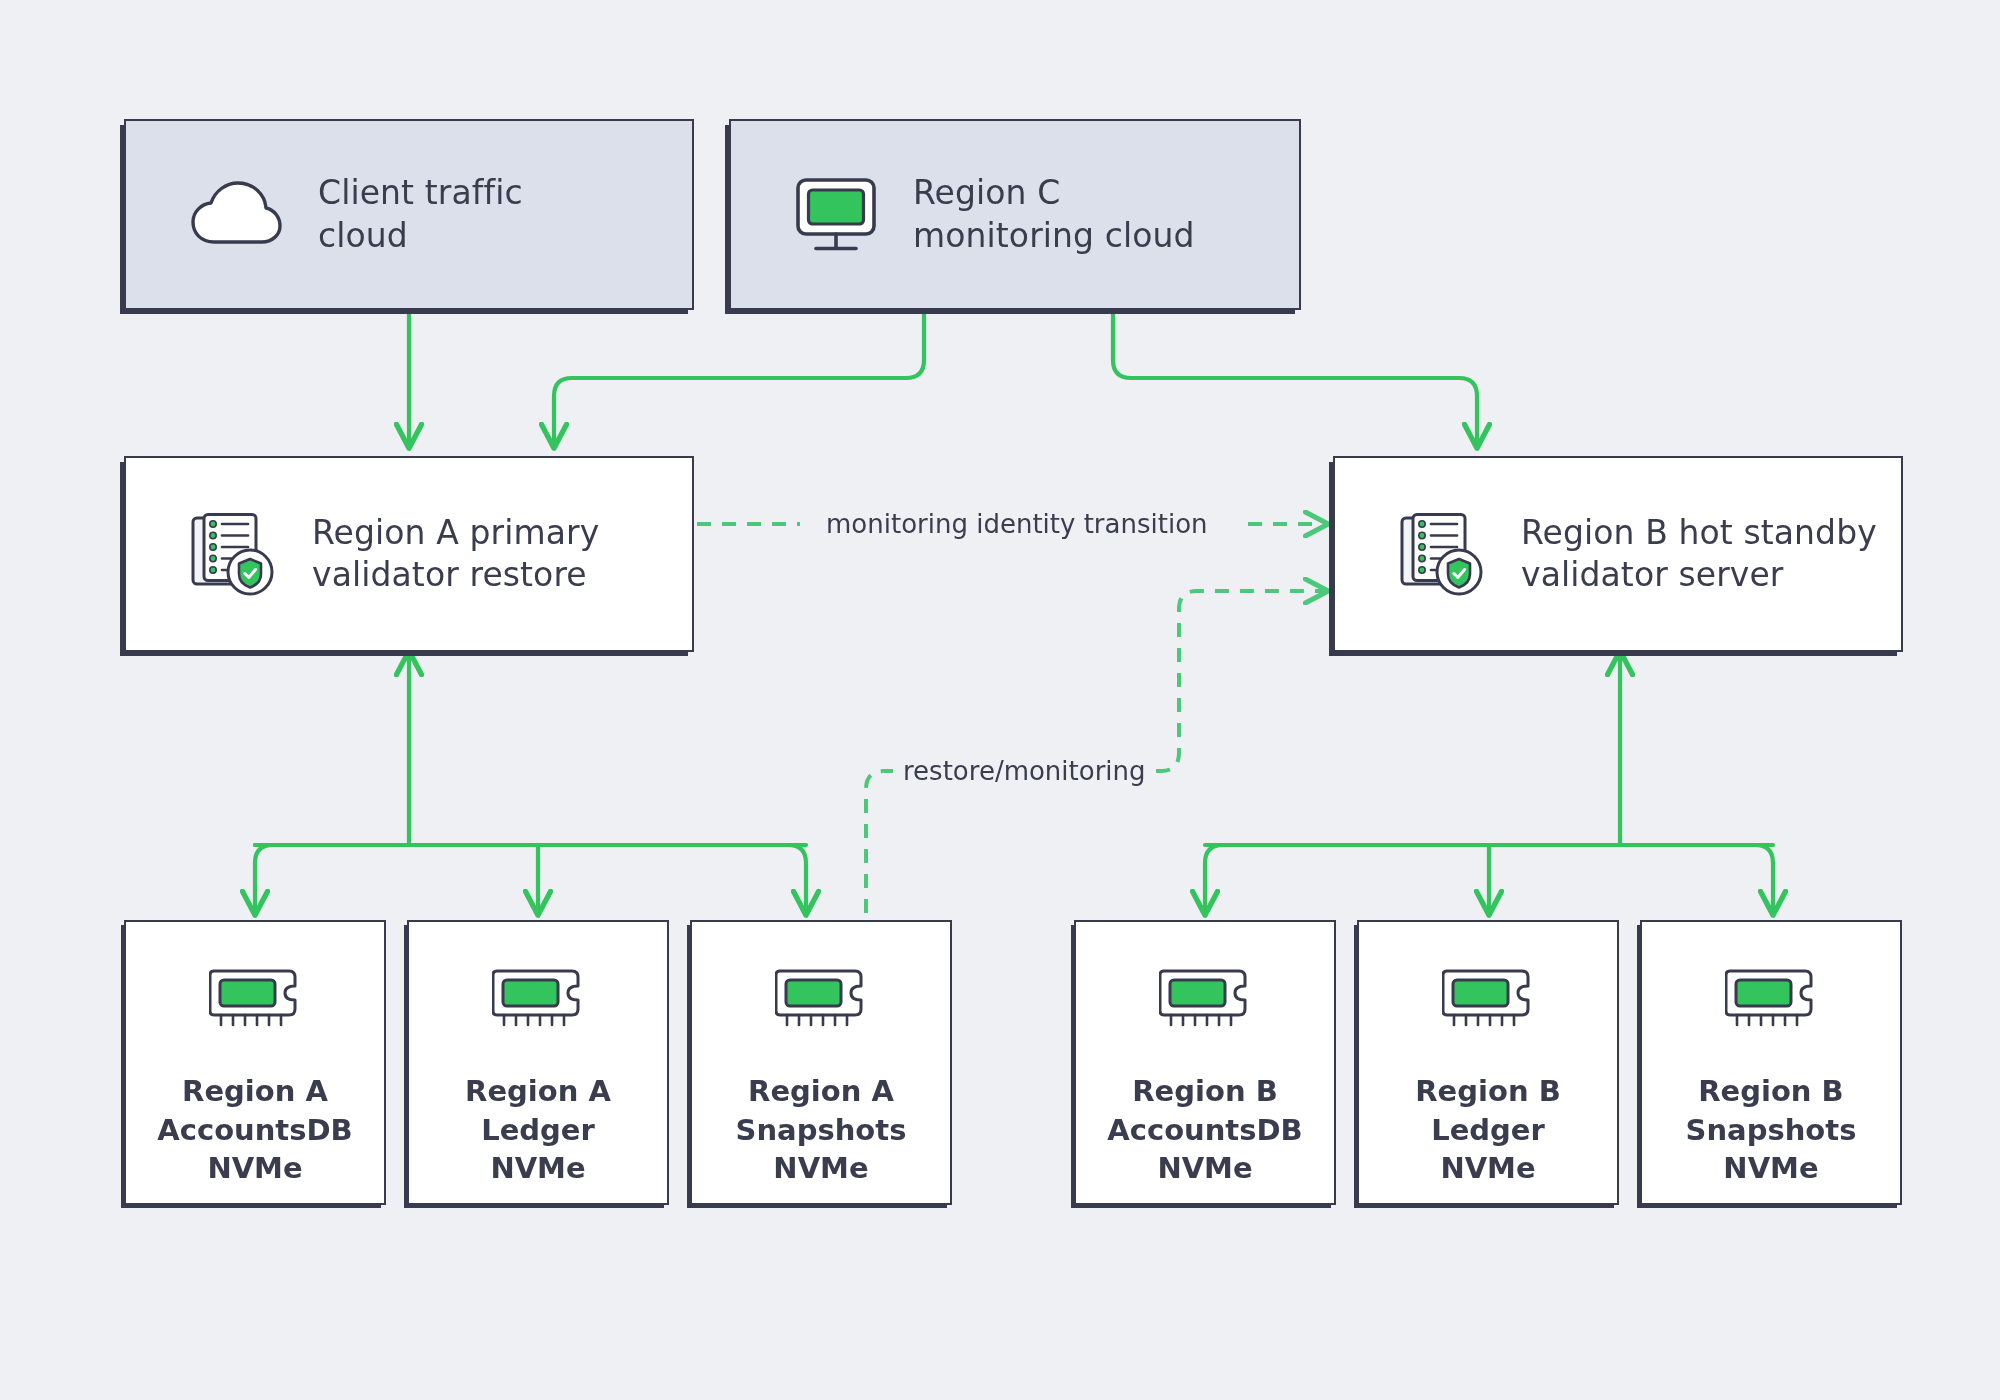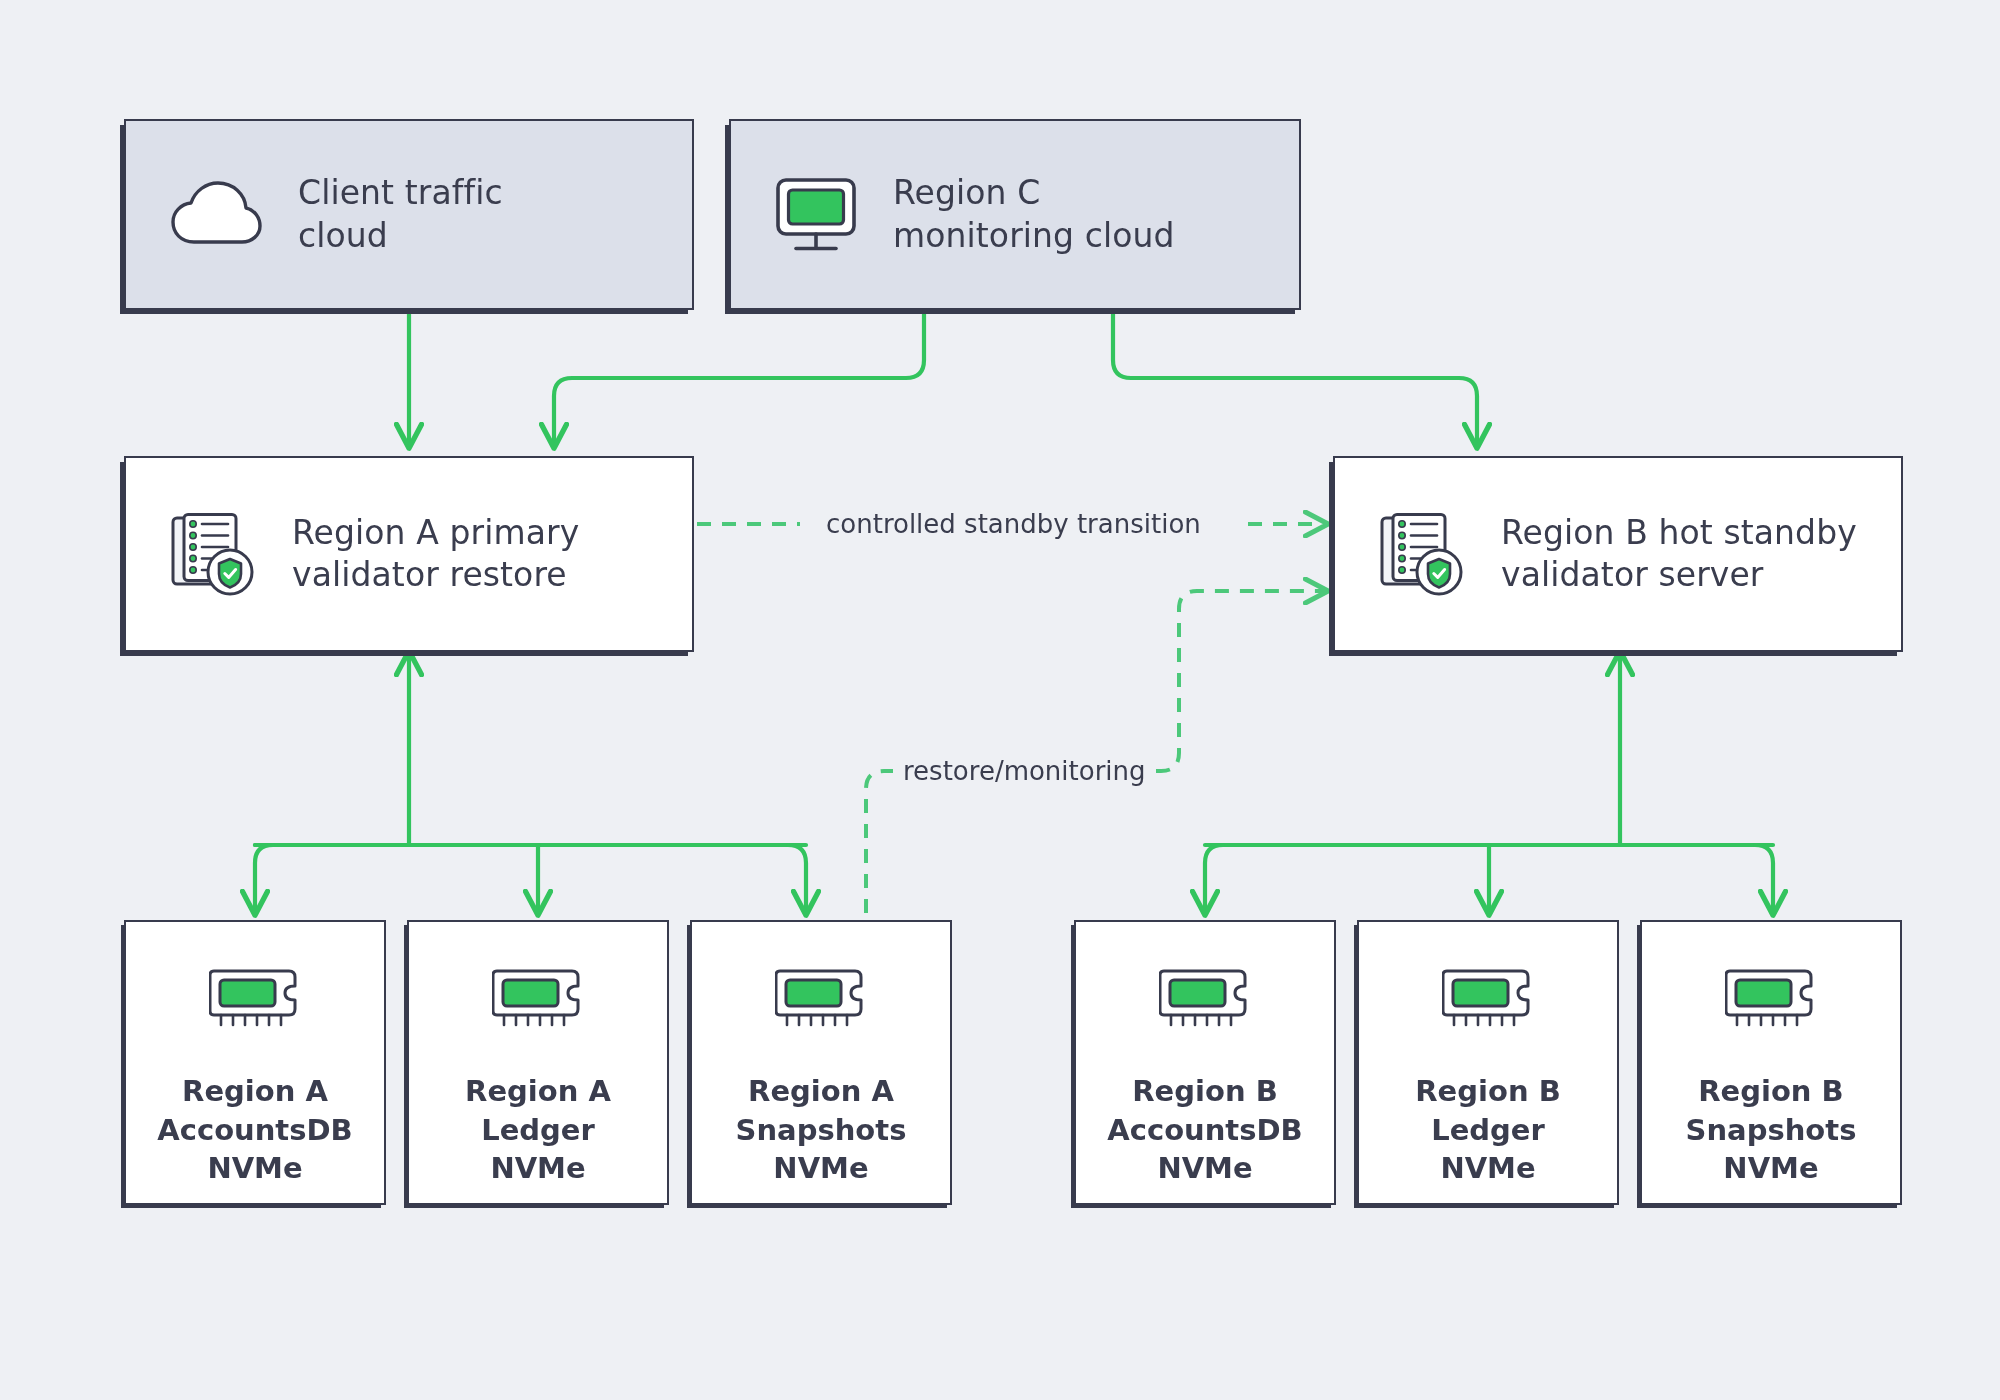--- a/index.html
+++ b/index.html
@@ -48,21 +48,21 @@
 
   
   .row {
     position: absolute;
     left: 0; top: 0;
     width: 100%;
     height: 100%;
     display: flex;
     flex-direction: row;
     align-items: center;
-    padding-left: 44px;
+    padding-left: 64px;
     box-sizing: border-box;
   }
   .row .ico {
     flex: 0 0 auto;
     display: flex;
     align-items: center;
     justify-content: center;
     margin-right: 36px;
   }
   .row .lbl {
@@ -239,21 +239,21 @@
           <path d="M60 47 L71 51.5 L71 62 C71 69.5 65.5 73.5 60 75.5
                    C54.5 73.5 49 69.5 49 62 L49 51.5 Z" fill="#33c45e" stroke="#383b4d" stroke-width="2.6" stroke-linejoin="round"></path>
           <path d="M54.8 61.5 L58.7 65.4 L65.6 57.5" fill="none" stroke="#ffffff" stroke-width="3" stroke-linecap="round" stroke-linejoin="round"></path>
         </svg>
       </span>
       <span class="lbl">Region B hot standby
 validator server</span>
     </div>
   </div>
 
-  <span class="edgelabel" style="left:816px; top:509px;">controlled standby transition</span>
+  <span class="edgelabel" style="left:816px; top:509px;">monitoring identity transition</span>
 
   <span class="edgelabel" style="left:893px; top:756px;">restore/monitoring</span>
 
   <div class="node disk" style="left:124px; top:920px; width:262px; height:285px;">
     <div class="dstack">
       <span class="ico">
         <svg width="92" height="60" viewBox="0 0 92 60" xmlns="http://www.w3.org/2000/svg">
           <path d="M5 3 L80 3 Q86 3 86 9 L86 18 Q76 18 76 25 Q76 32 86 32 L86 41
                    Q86 47 80 47 L5 47 Q1 47 1 43 L1 7 Q1 3 5 3 Z" fill="#ffffff" stroke="#383b4d" stroke-width="3" stroke-linejoin="round"></path>
           <rect x="11" y="12" width="55" height="26" rx="4" fill="#33c45e" stroke="#383b4d" stroke-width="3"></rect>

